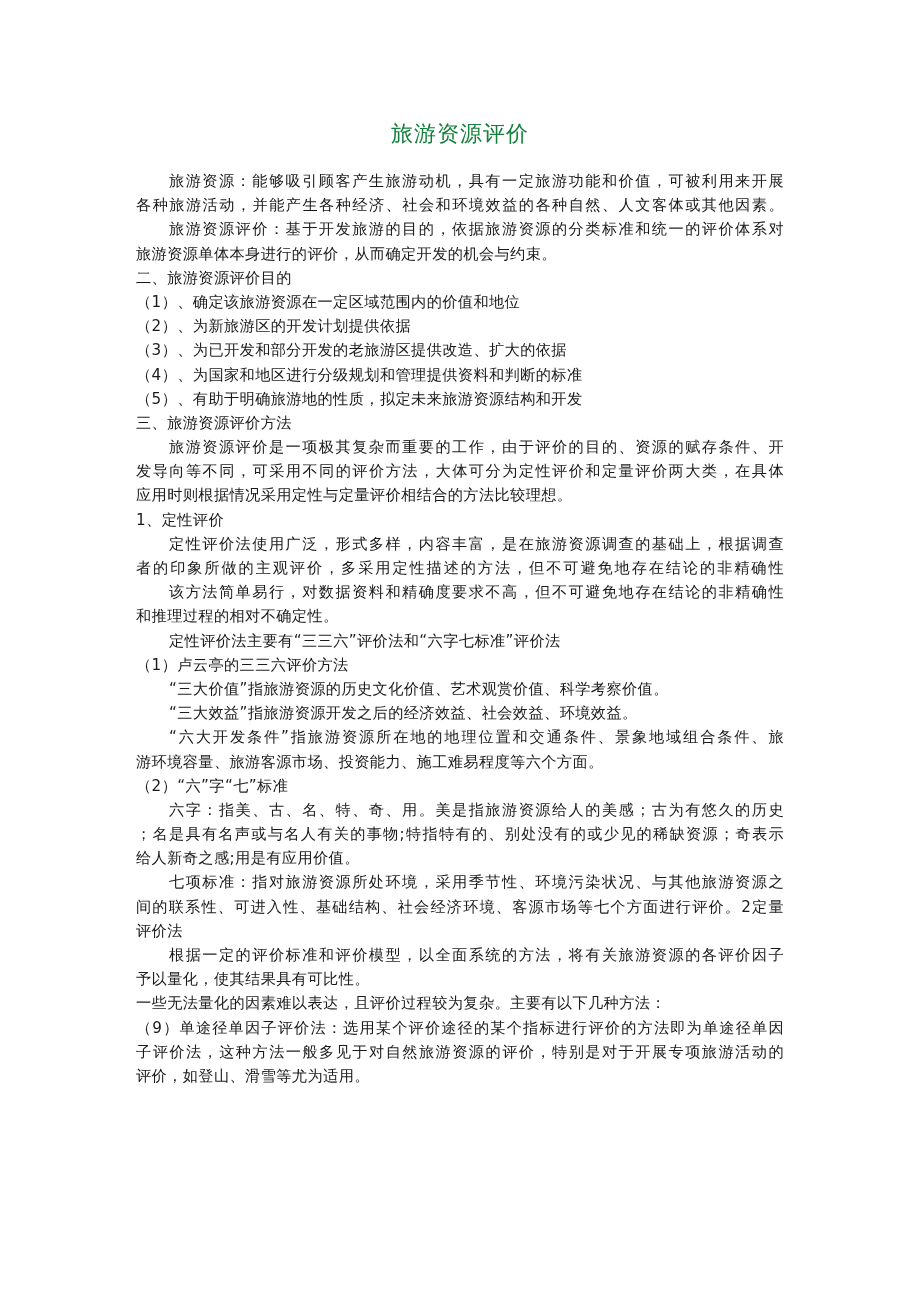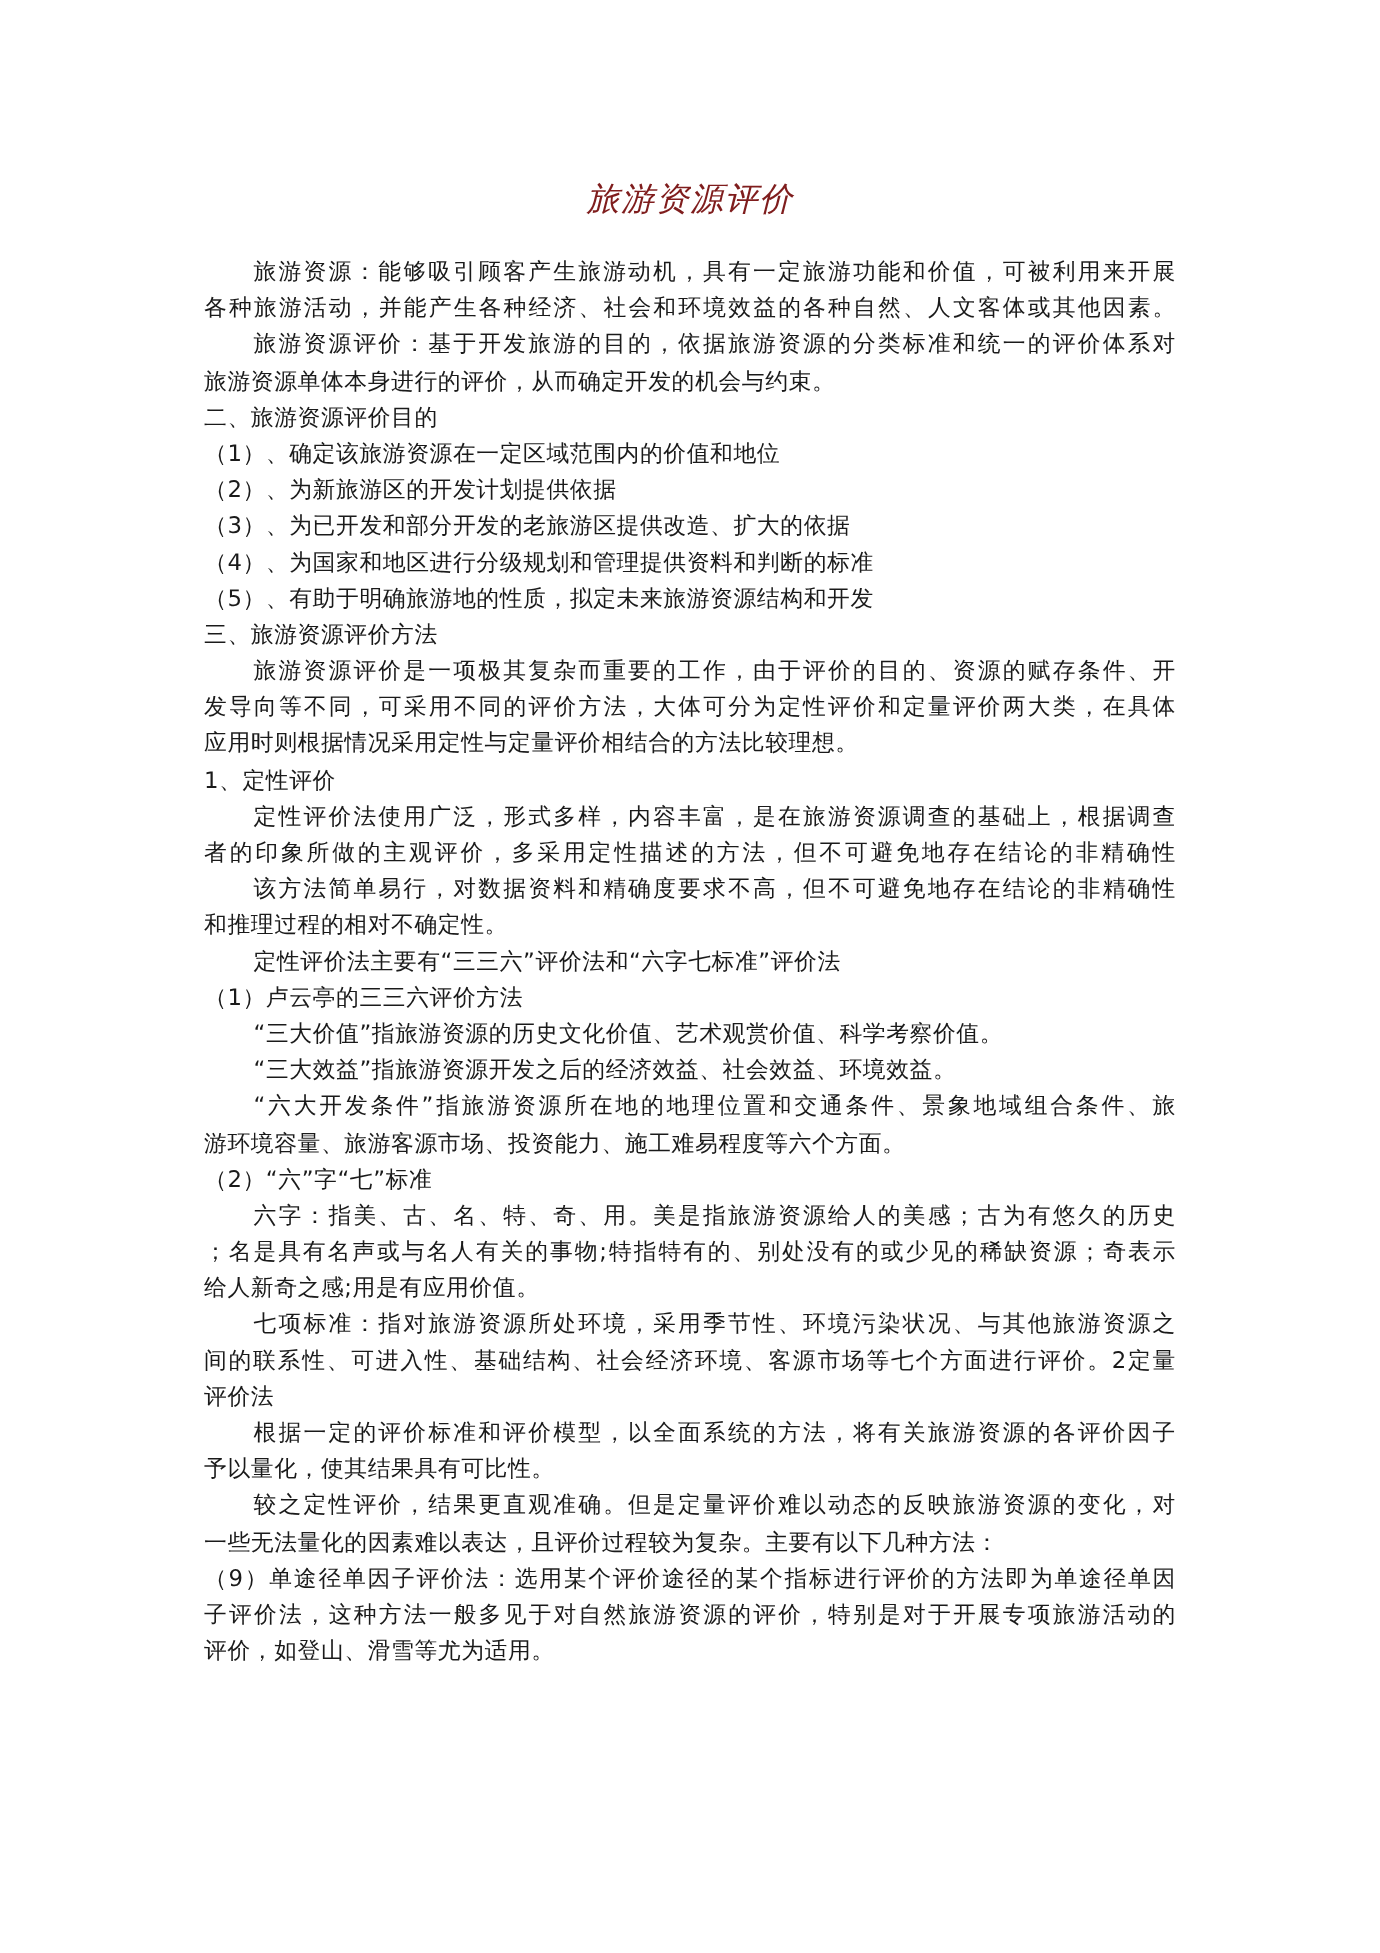--- a/index.html
+++ b/index.html
@@ -1,20 +1,20 @@
 <!DOCTYPE html>
 <html><head>
 <meta charset="utf-8">
 <style>
   html, body { margin: 0; padding: 0; background: #ffffff; }
   body { width: 920px; height: 1302px; position: relative; overflow: hidden;
          font-family: "DejaVu Sans", "Liberation Sans", sans-serif; color: #1a1a1a; }
   .page { position: absolute; left: 136px; top: 0; width: 648px; }
   .title { position: absolute; left: 0; width: 648px; top: 119px; text-align: center;
-           font-size: 22px; line-height: 30px; color: #7f1d1d; letter-spacing: 1px; font-style: italic; }
+           font-size: 22px; line-height: 30px; color: #15803d; letter-spacing: 1px; }
   .lines { position: absolute; left: 0; top: 169px; width: 648px; }
   .line { height: 24.2px; line-height: 24.2px; font-size: 15.2px; white-space: nowrap;
           overflow: visible; letter-spacing: 0.4px; }
   .line.indent { padding-left: 33px; }
   .line.just { text-align: justify; text-align-last: justify; }
 </style>
 </head>
 <body>
 
 <div class="page">
@@ -47,19 +47,18 @@
       <div class="line">游环境容量、旅游客源市场、投资能力、施工难易程度等六个方面。</div>
       <div class="line">（2）“六”字“七”标准</div>
       <div class="line indent just">六字：指美、古、名、特、奇、用。美是指旅游资源给人的美感；古为有悠久的历史</div>
       <div class="line just">；名是具有名声或与名人有关的事物;特指特有的、别处没有的或少见的稀缺资源；奇表示</div>
       <div class="line">给人新奇之感;用是有应用价值。</div>
       <div class="line indent just">七项标准：指对旅游资源所处环境，采用季节性、环境污染状况、与其他旅游资源之</div>
       <div class="line just">间的联系性、可进入性、基础结构、社会经济环境、客源市场等七个方面进行评价。2定量</div>
       <div class="line">评价法</div>
       <div class="line indent just">根据一定的评价标准和评价模型，以全面系统的方法，将有关旅游资源的各评价因子</div>
       <div class="line">予以量化，使其结果具有可比性。</div>
-      <div class="line indent just">较之定性评价，结果更直观准确。但是定量评价难以动态的反映旅游资源的变化，对</div>
       <div class="line">一些无法量化的因素难以表达，且评价过程较为复杂。主要有以下几种方法：</div>
       <div class="line just">（9）单途径单因子评价法：选用某个评价途径的某个指标进行评价的方法即为单途径单因</div>
       <div class="line just">子评价法，这种方法一般多见于对自然旅游资源的评价，特别是对于开展专项旅游活动的</div>
       <div class="line">评价，如登山、滑雪等尤为适用。</div>
     </div>
 </div>
 
 </body></html>

